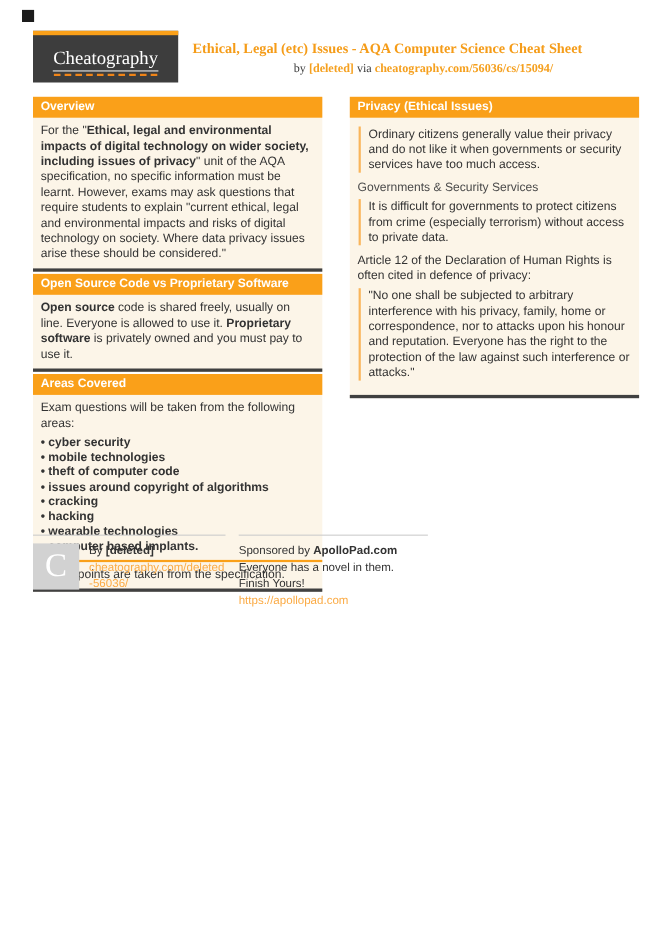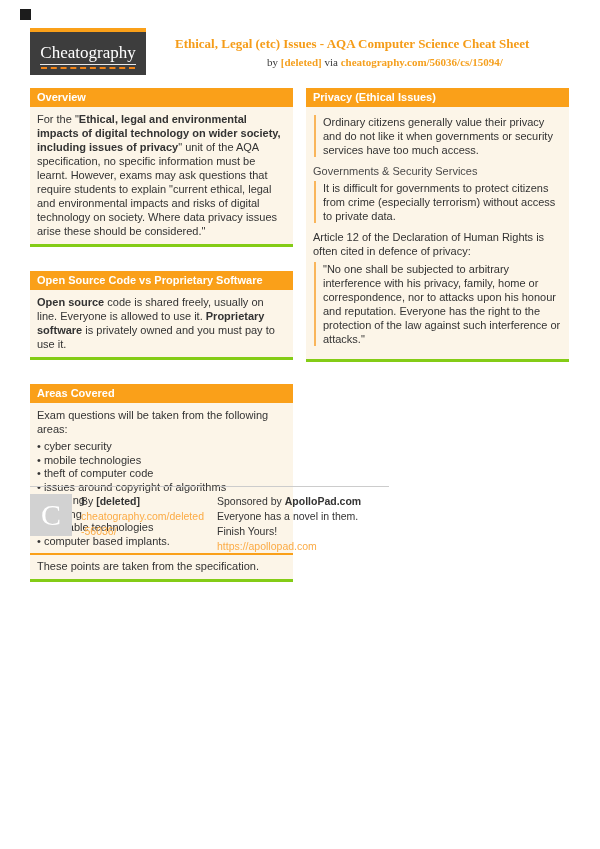--- a/index.html
+++ b/index.html
@@ -4,50 +4,50 @@
 <style>
   html,body { margin:0; padding:0; background:#ffffff; }
   .page {
     position:relative; width:600px; height:849px; background:#ffffff;
     font-family:"Liberation Sans", sans-serif; overflow:hidden;
   }
   .corner-mark { position:absolute; left:20px; top:9px; width:11px; height:11px; background:#1c1c1c; }
 
   
   .logo-box {
-    position:absolute; left:30px; top:28px; width:116px; height:47px;
+    position:absolute; left:30px; top:28px; width:132px; height:47px;
     background:#3d3d3d; border-top:4px solid #faa019; box-sizing:border-box;
     display:flex; align-items:center; justify-content:center; cursor:pointer;
   }
   .logo-text {
     font-family:"Liberation Serif", serif; color:#ffffff; font-size:17px;
     border-bottom:1px solid #e9e9e9; padding-bottom:1px; position:relative; line-height:20px;
   }
   .logo-text::after {
     content:""; position:absolute; left:1px; right:1px; bottom:-5px;
     border-bottom:2px dashed #f08418;
   }
   .header-text { position:absolute; left:175px; top:36px; width:420px; font-family:"Liberation Serif", serif; }
   .sheet-title { color:#f59c18; font-size:13px; font-weight:bold; line-height:16px; cursor:pointer; }
   .byline { font-size:11px; color:#3a3a3a; margin-top:3px; line-height:14px;text-align:center; }
   .byline .lnk { color:#f5a01f; font-weight:bold; cursor:pointer; }
 
   
   .col { position:absolute; top:88px; }
   .col-left { left:30px; width:263px; }
-  .col-right { left:306px; width:263px; }
-  .card { background:#fcf5e8; border-bottom:3px solid #84cc16; margin-bottom:24px; }
+  .col-right { left:318px; width:263px; }
+  .card { background:#fcf5e8; border-bottom:3px solid #404040; margin-bottom:2px; }
   .card-header {
     background:#faa019; color:#ffffff; font-size:11px; font-weight:bold;
     padding:4px 7px; line-height:11px;
   }
   .card-body { padding:5px 7px 6px; font-size:11px; line-height:14px; color:#333333; }
   .card-body p { margin:0 0 4px; }
   .card-body p:last-child { margin-bottom:0; }
-  .bullet-item { line-height:13.5px; }
+  .bullet-item { line-height:13.5px;font-weight:bold; }
   .bullet-item::before { content:"• "; }
   .note-divider { border-top:2px solid #faa019; margin:5px -7px 4px; height:0; }
   .subhead { color:#4a4a4a; margin:2px 0 3px; }
   .quote { border-left:2px solid #f9b55a; padding-left:7px; margin:3px 0 7px 1px; }
 
   
   .footer { position:absolute; left:30px; top:486px; width:540px; display:flex; font-size:10.5px; color:#333333; }
   .fcol { border-top:1px solid #cccccc; padding-top:7px; box-sizing:border-box; }
   .fcol1 { width:175px; margin-right:12px; display:flex; }
   .fcol2 { width:169px; margin-right:12px; line-height:15px; }

